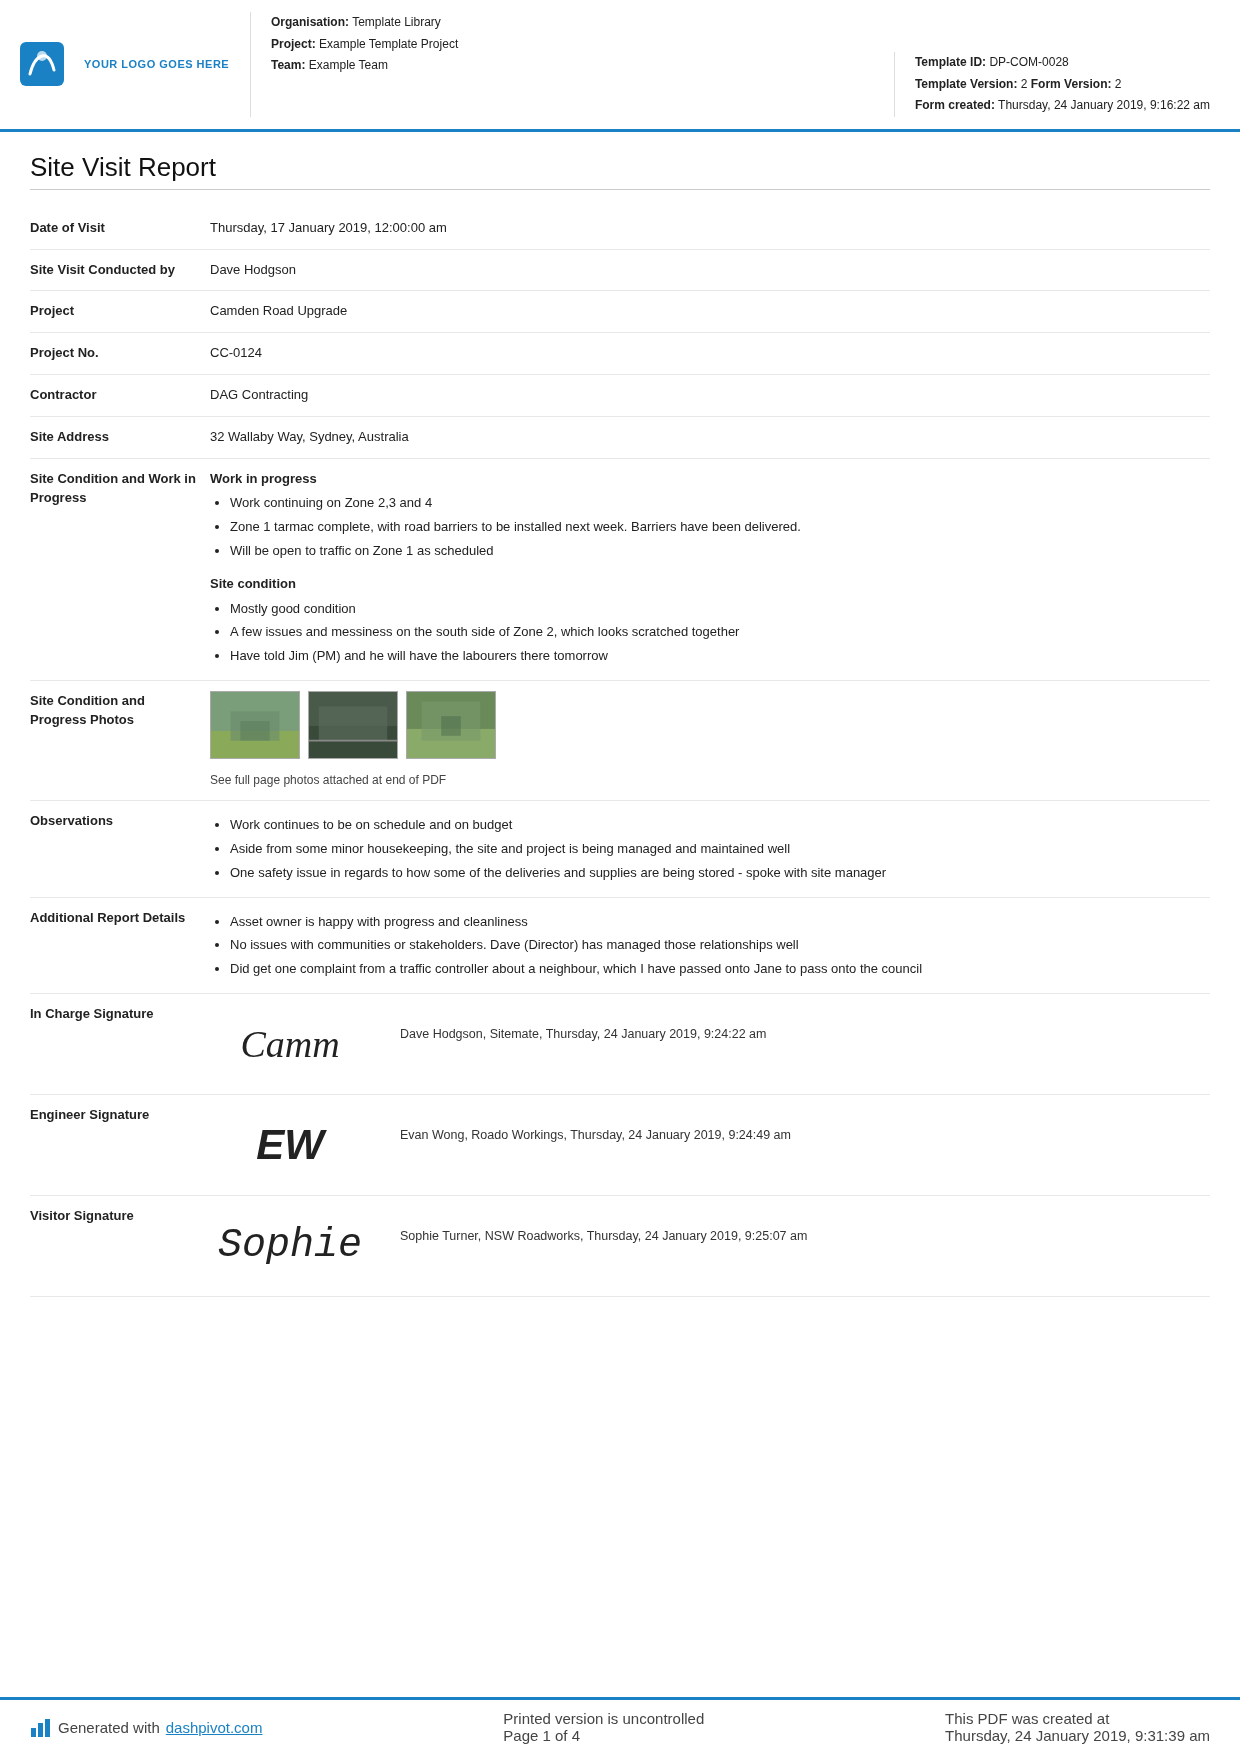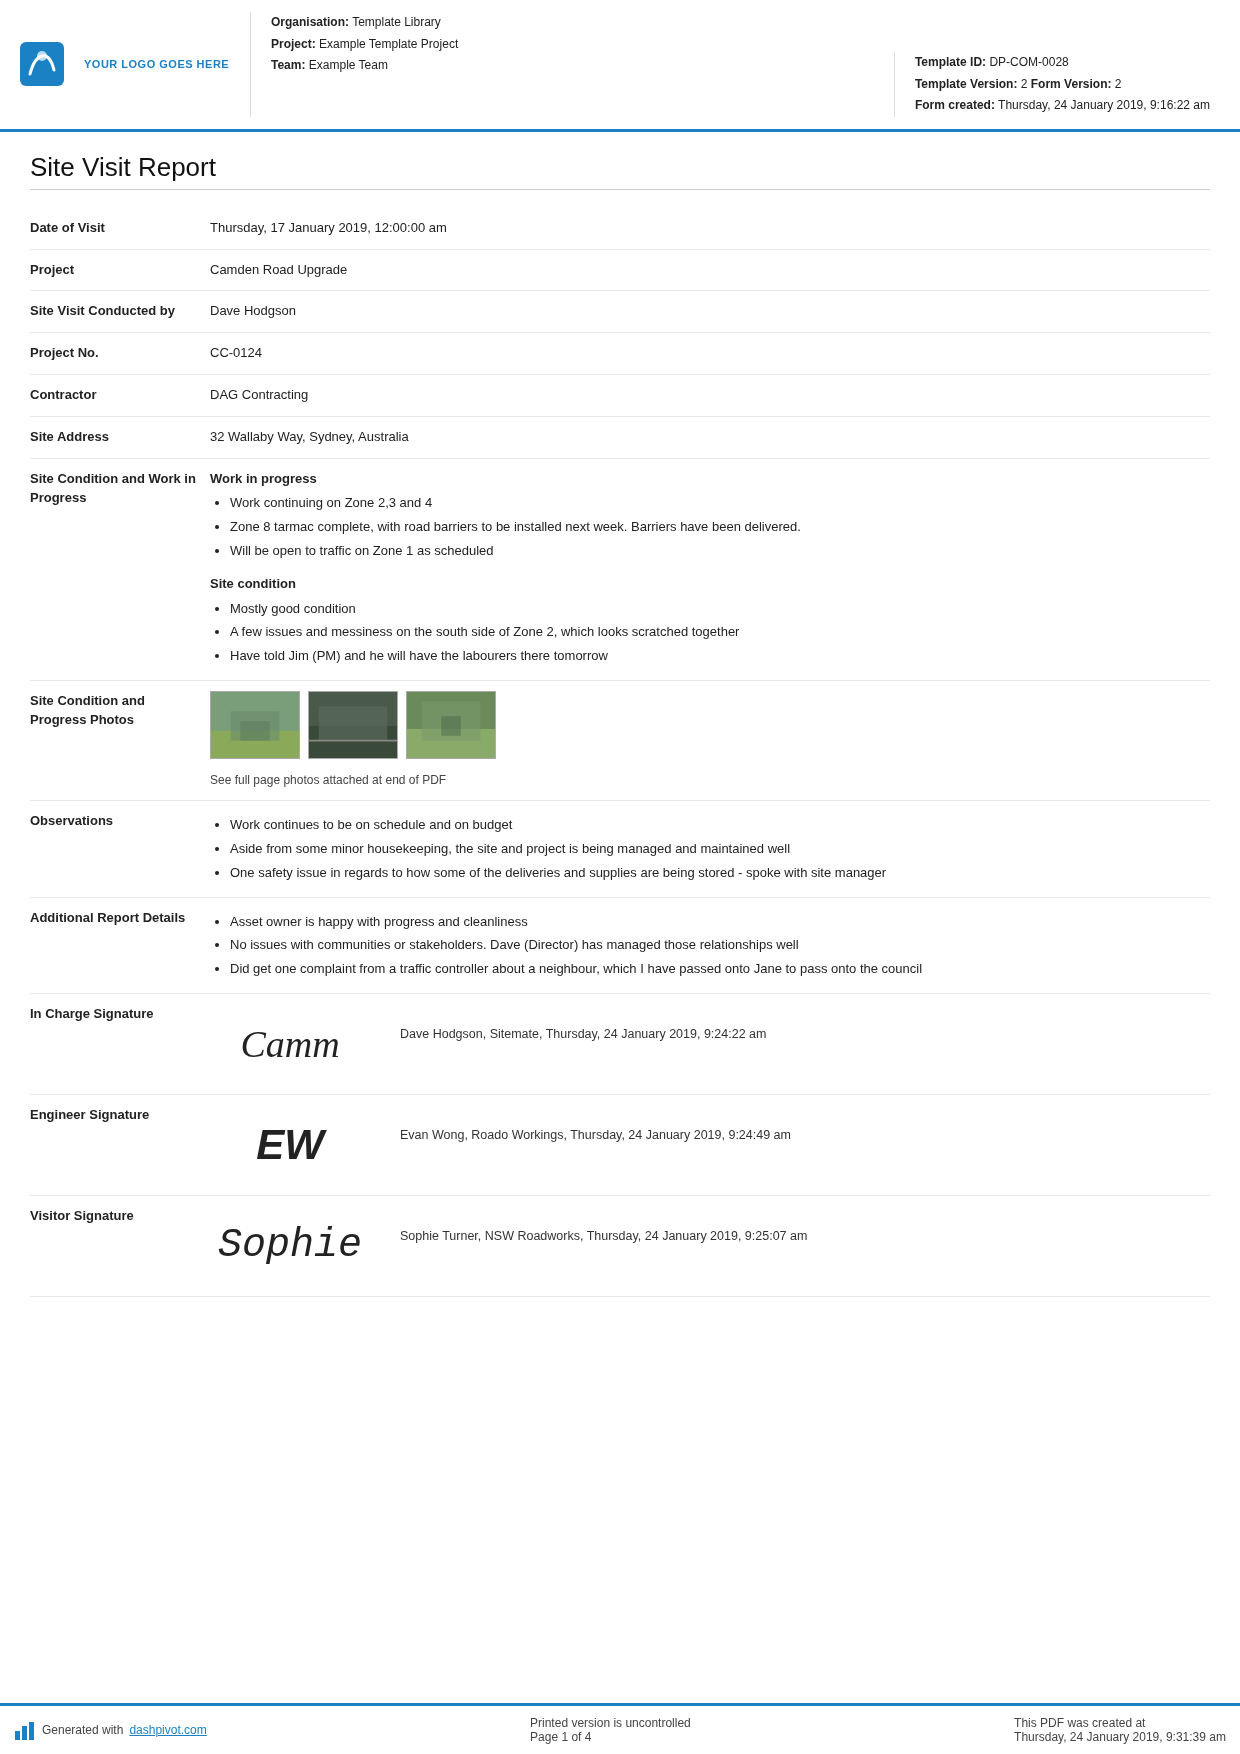--- a/index.html
+++ b/index.html
@@ -169,25 +169,25 @@
       line-height: 1;
     }
     .sig-info {
       font-size: 12.5px;
       color: #333;
       padding-top: 20px;
     }
     
     .footer {
       border-top: 3px solid #1a82c4;
-      padding: 10px 14px;
+      padding: 10px 30px;
       display: flex;
       justify-content: space-between;
       align-items: center;
-      font-size: 12px;
+      font-size: 15px;
       color: #444;
     }
     .footer-brand {
       display: flex;
       align-items: center;
       gap: 6px;
     }
     .footer-logo-icon {
       width: 22px;
       height: 22px;
@@ -225,27 +225,27 @@
 
     <h1 class="report-title">Site Visit Report</h1>
 
 
     <div class="field-row">
       <div class="field-label">Date of Visit</div>
       <div class="field-value">Thursday, 17 January 2019, 12:00:00 am</div>
     </div>
 
     <div class="field-row">
+      <div class="field-label">Site Visit Conducted by</div>
+      <div class="field-value">Dave Hodgson</div>
+    </div>
+
+    <div class="field-row">
       <div class="field-label">Project</div>
       <div class="field-value">Camden Road Upgrade</div>
-    </div>
-
-    <div class="field-row">
-      <div class="field-label">Site Visit Conducted by</div>
-      <div class="field-value">Dave Hodgson</div>
     </div>
 
     <div class="field-row">
       <div class="field-label">Project No.</div>
       <div class="field-value">CC-0124</div>
     </div>
 
     <div class="field-row">
       <div class="field-label">Contractor</div>
       <div class="field-value">DAG Contracting</div>
@@ -255,21 +255,21 @@
       <div class="field-label">Site Address</div>
       <div class="field-value">32 Wallaby Way, Sydney, Australia</div>
     </div>
 
     <div class="field-row">
       <div class="field-label">Site Condition and Work in Progress</div>
       <div class="field-value">
         <div class="sub-heading">Work in progress</div>
         <ul>
           <li>Work continuing on Zone 2,3 and 4</li>
-          <li>Zone 8 tarmac complete, with road barriers to be installed next week. Barriers have been delivered.</li>
+          <li>Zone 1 tarmac complete, with road barriers to be installed next week. Barriers have been delivered.</li>
           <li>Will be open to traffic on Zone 1 as scheduled</li>
         </ul>
         <div class="sub-heading" style="margin-top:12px;">Site condition</div>
         <ul>
           <li>Mostly good condition</li>
           <li>A few issues and messiness on the south side of Zone 2, which looks scratched together</li>
           <li>Have told Jim (PM) and he will have the labourers there tomorrow</li>
         </ul>
       </div>
     </div>

